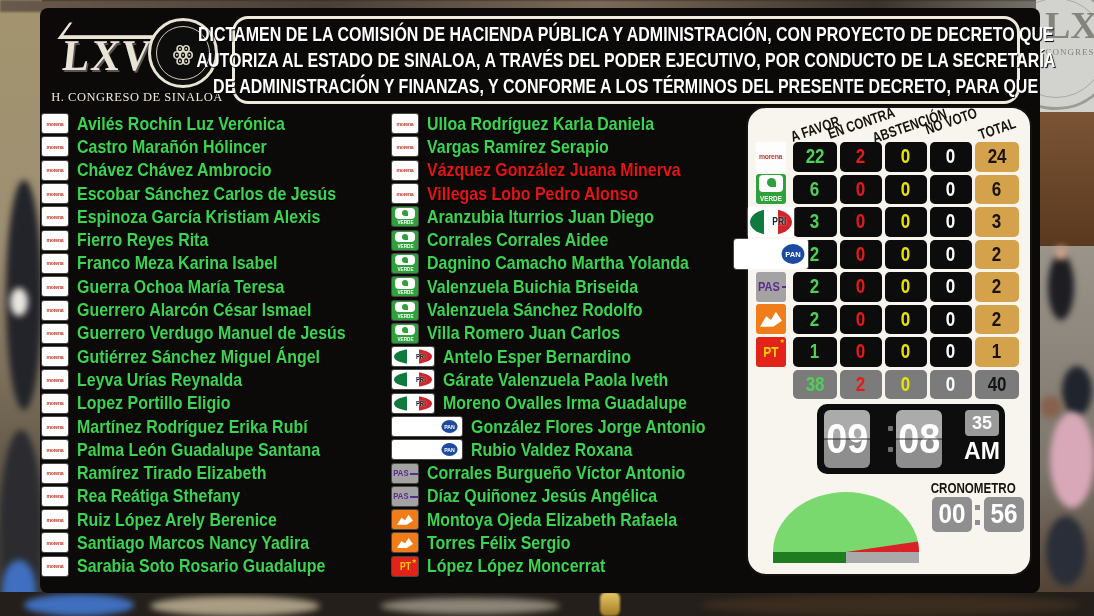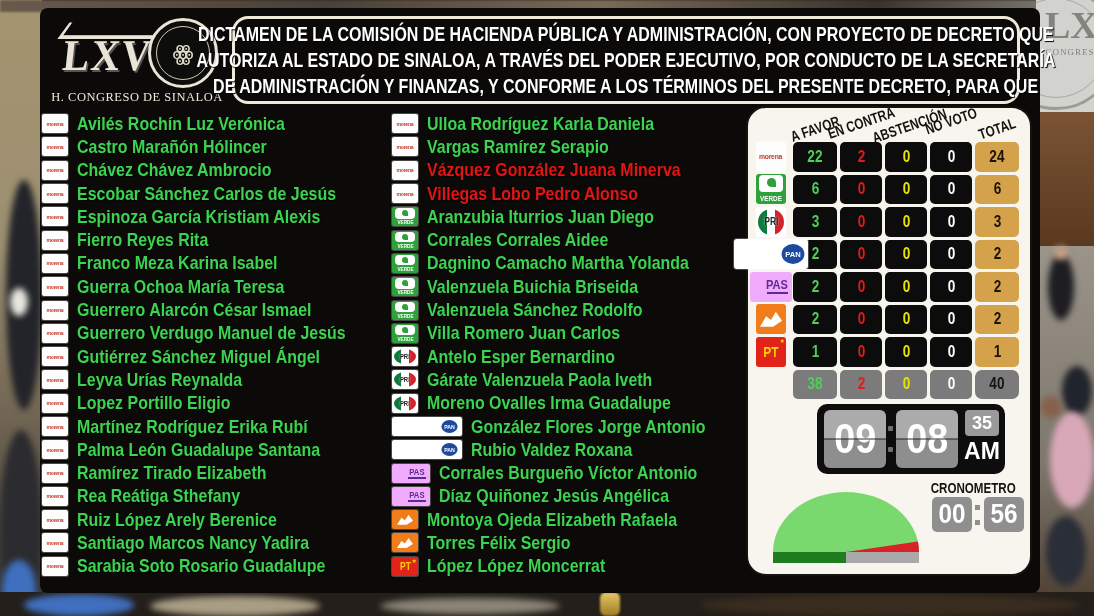--- a/index.html
+++ b/index.html
@@ -59,61 +59,61 @@
   .p-icon.lg{width:30px;height:30px;border-radius:3px;}
   .ic-morena{background:#fdfdfd;}
   .ic-morena b{color:#c0392b;font-size:6px;letter-spacing:-.3px;}
   .ic-morena.lg b{font-size:8px;}
   .ic-verde{background:#2ea13a;flex-direction:column;justify-content:flex-end;}
   .ic-verde::before{content:"";position:absolute;left:3px;top:1px;right:3px;height:55%;background:#fff;border-radius:4px;}
   .ic-verde b{position:relative;color:#fff;font-size:5.5px;margin-bottom:1px;}
   .ic-verde.lg b{font-size:7.5px;}
   .ic-verde::after{content:"";position:absolute;left:50%;top:3px;width:6px;height:6px;margin-left:-3px;background:#2ea13a;border-radius:50% 50% 0 50%;}
   .ic-verde.lg::after{width:9px;height:9px;top:4px;margin-left:-4px;}
-  .ic-pri{background:#fff;}
+  .ic-pri{background:#fff;padding-left:16px;}
   .ic-pri .tri{position:absolute;inset:2px;display:flex;border-radius:50%;overflow:hidden;}
   .ic-pri .tri i{flex:1;} .ic-pri .g{background:#0f7a3d;} .ic-pri .w{background:#fff;} .ic-pri .r{background:#d0232a;}
   .ic-pri b{position:relative;color:#222;font-size:7px;text-shadow:0 0 2px #fff;}
   .ic-pri.lg b{font-size:10px;}
   .ic-pan{background:#fff;padding-left:44px;}
   .ic-pan .pan-c{background:#1b4a9e;color:#fff;font-weight:bold;font-size:5.5px;width:17px;height:13px;border-radius:50%;
                  display:flex;align-items:center;justify-content:center;transform:scaleX(.95);}
   .ic-pan.lg .pan-c{width:24px;height:20px;font-size:8px;}
-  .ic-pas{background:#f0abfc;flex-direction:column;padding-left:12px;}
+  .ic-pas{background:#a3a3a3;flex-direction:row;}
   .ic-pas b{color:#5b2b8e;font-size:9px;line-height:8px;}
   .ic-pas i{width:70%;height:2px;background:#5b2b8e;margin-top:1px;}
   .ic-pas.lg b{font-size:13px;line-height:12px;}
   .ic-mc{background:#f07d1a;}
   .ic-mc::before{content:"";width:16px;height:10px;background:#fff;
                  clip-path:polygon(0 100%,28% 30%,50% 55%,72% 0,100% 60%,60% 100%);}
   .ic-mc.lg::before{width:22px;height:15px;}
   .ic-pt{background:#e2231a;}
   .ic-pt b{color:#ffd400;font-size:10px;}
   .ic-pt.lg b{font-size:14px;}
   .ic-pt::after{content:"★";position:absolute;right:1px;top:0;font-size:6px;color:#ffd400;}
 
   
   #tally{left:706px;top:98px;width:286px;height:470px;background:#f8f5ee;border:2px solid #15130f;border-radius:20px;box-sizing:border-box;}
   .t-head{position:absolute;width:90px;text-align:center;font-size:15px;font-weight:bold;color:#171410;
           transform:rotate(-19deg) scaleX(.78);}
   .t-body{position:absolute;left:4px;top:34px;width:278px;}
   .t-row{display:flex;margin-bottom:3px;height:29.5px;}
   .t-logo{width:38px;display:flex;align-items:center;justify-content:center;}
   .t-cell{height:29.5px;border-radius:5px;background:#0c0c0c;display:flex;align-items:center;justify-content:center;
-          font-weight:bold;font-size:16px;margin-left:3px;}
+          font-weight:bold;font-size:20px;margin-left:3px;}
   .t-cell span{display:inline-block;transform:scaleX(.85);}
   .w-f{width:44px;} .w-c{width:42px;} .w-a{width:42px;} .w-n{width:42px;} .w-t{width:44px;}
   .c-favor{color:#4ed058;} .c-contra{color:#e31b1b;} .c-abst{color:#e8e400;} .c-novoto{color:#ffffff;}
   .t-total{background:#d3a24b;color:#1c1205;}
   .t-sum .t-cell{background:#7b7b7b;}
-  .t-sum .t-total{color:#141414;border-radius:7px;}
+  .t-sum .t-total{color:#141414;}
 
   
   #clock{left:69px;top:296px;width:188px;height:70px;background:#0d0d0d;border-radius:10px;}
-  .flip{position:absolute;top:6px;width:62px;height:58px;border-radius:6px;
+  .flip{position:absolute;top:6px;width:46px;height:58px;border-radius:6px;
         background:linear-gradient(#ababab 0 49%,#8e8e8e 51% 100%);
         display:flex;align-items:center;justify-content:center;}
   .flip::after{content:"";position:absolute;left:0;right:0;top:50%;height:2px;margin-top:-1px;background:rgba(20,20,20,.45);}
   .flip span{color:#fff;font-weight:bold;font-size:42px;transform:scaleX(.9);}
   #flip-h{left:7px;} #flip-m{left:79px;}
   .clk-colon{position:absolute;left:71px;top:22px;width:6px;height:26px;display:flex;flex-direction:column;justify-content:space-between;}
   .clk-colon i{width:5px;height:5px;background:#6f6f6f;border-radius:1px;}
   #sec-box{position:absolute;left:148px;top:6px;width:34px;height:26px;background:#9a9a9a;border-radius:4px;
            display:flex;align-items:center;justify-content:center;color:#fff;font-weight:bold;font-size:18px;}
   #meridiem{position:absolute;left:146px;top:34px;width:38px;text-align:center;color:#fff;font-weight:bold;font-size:23px;}

